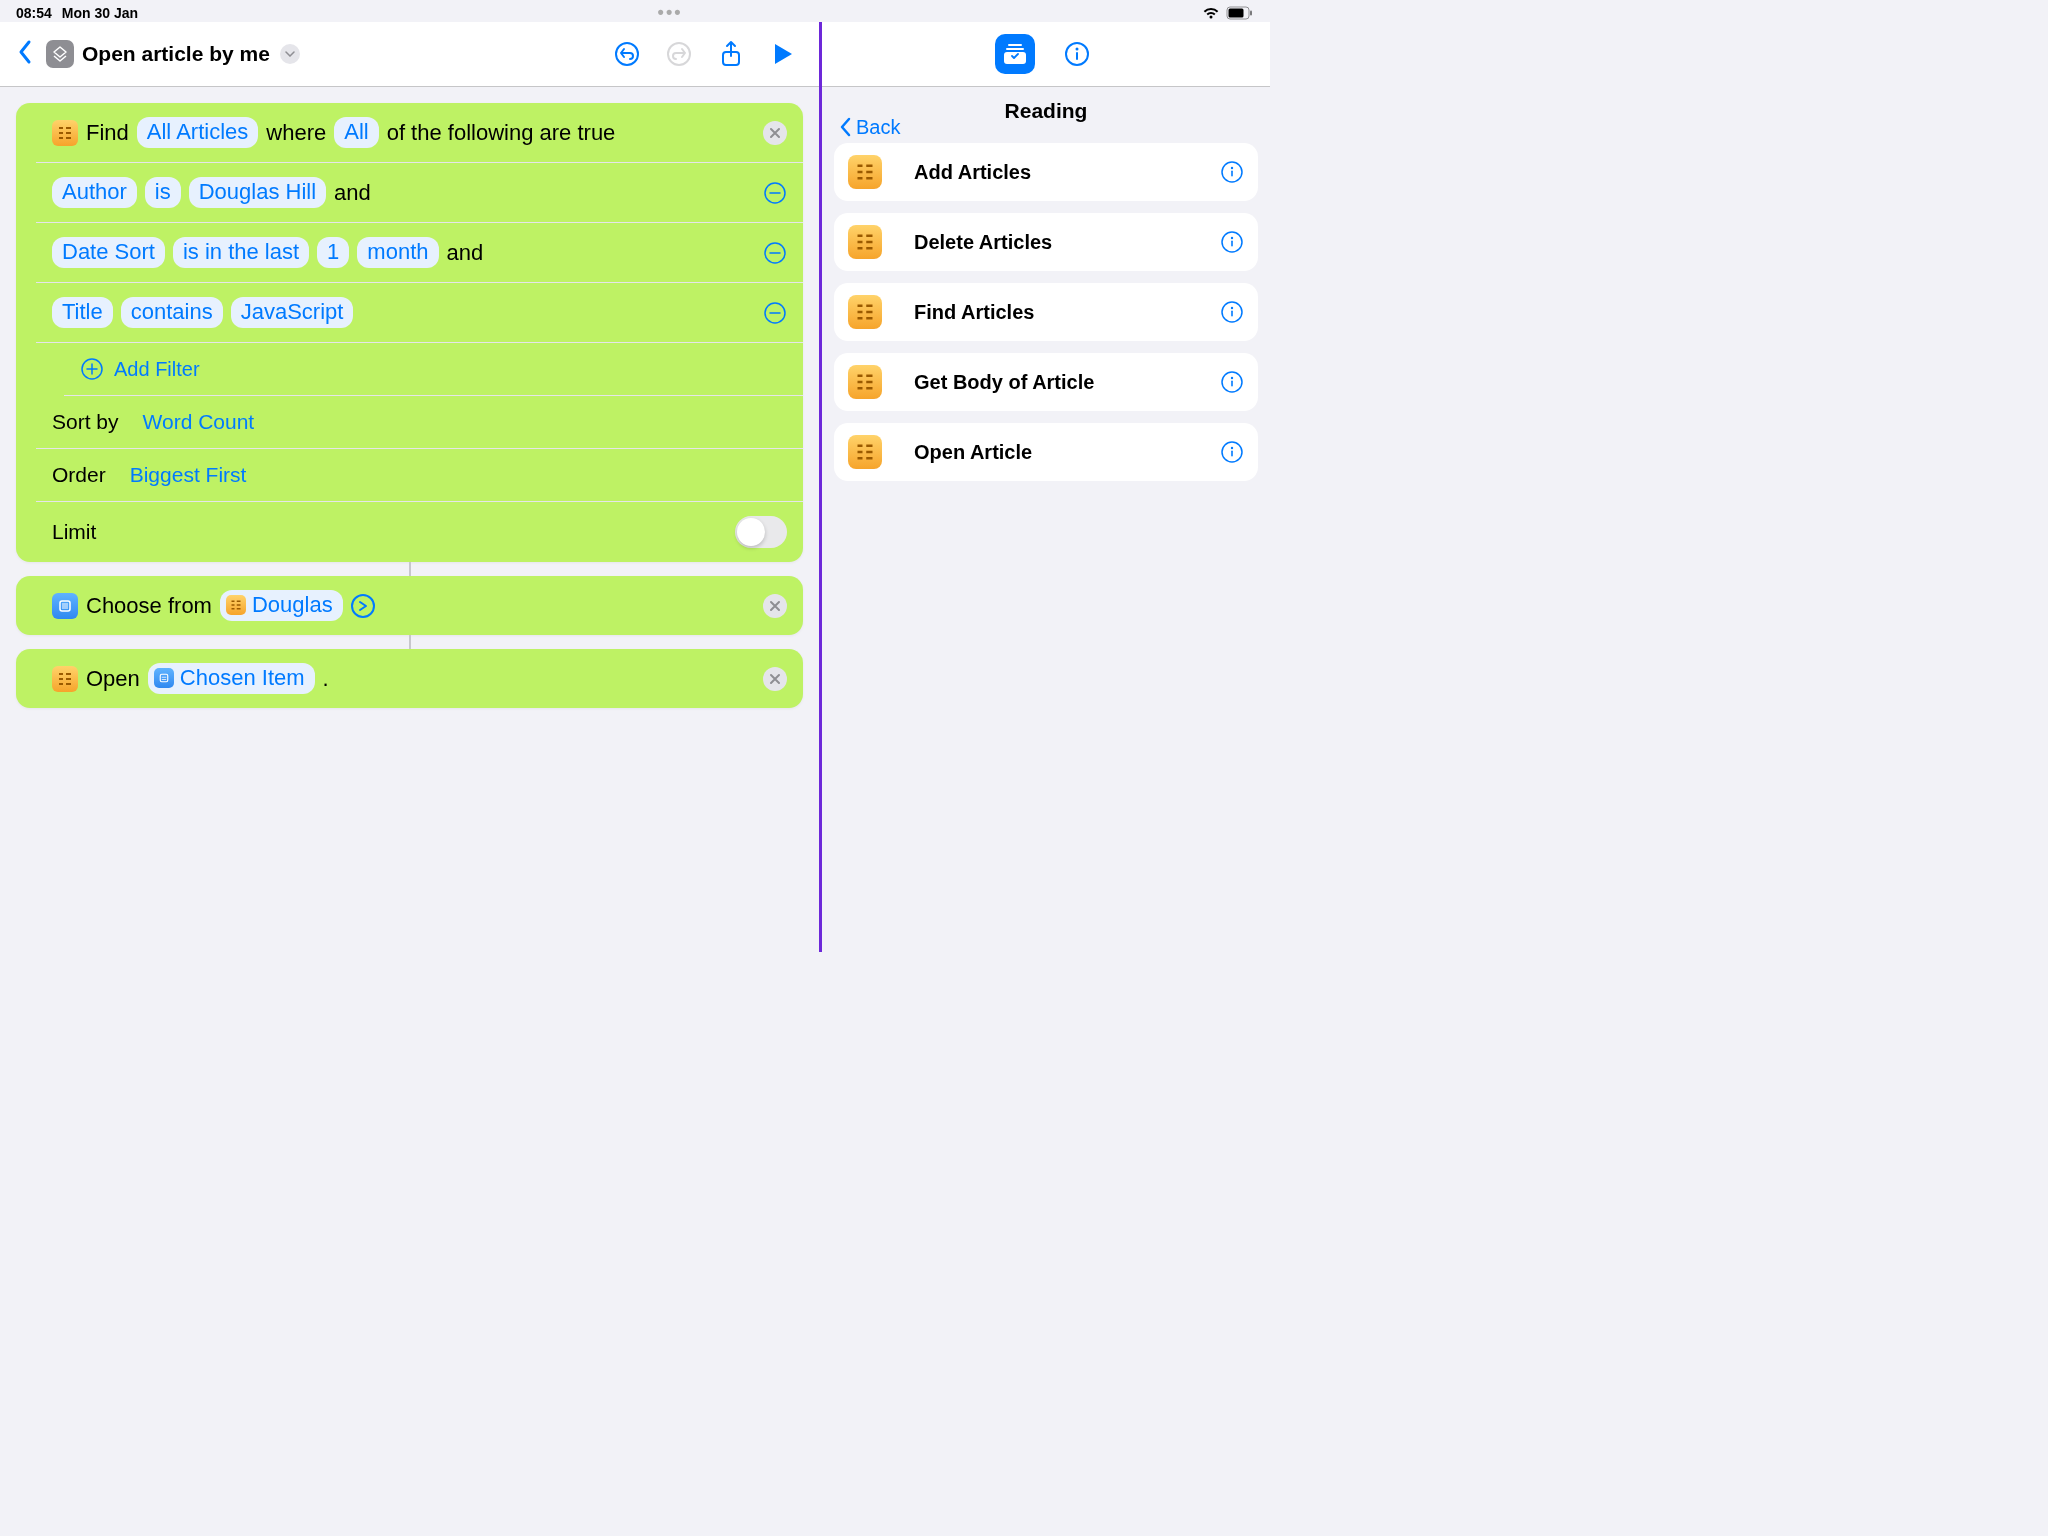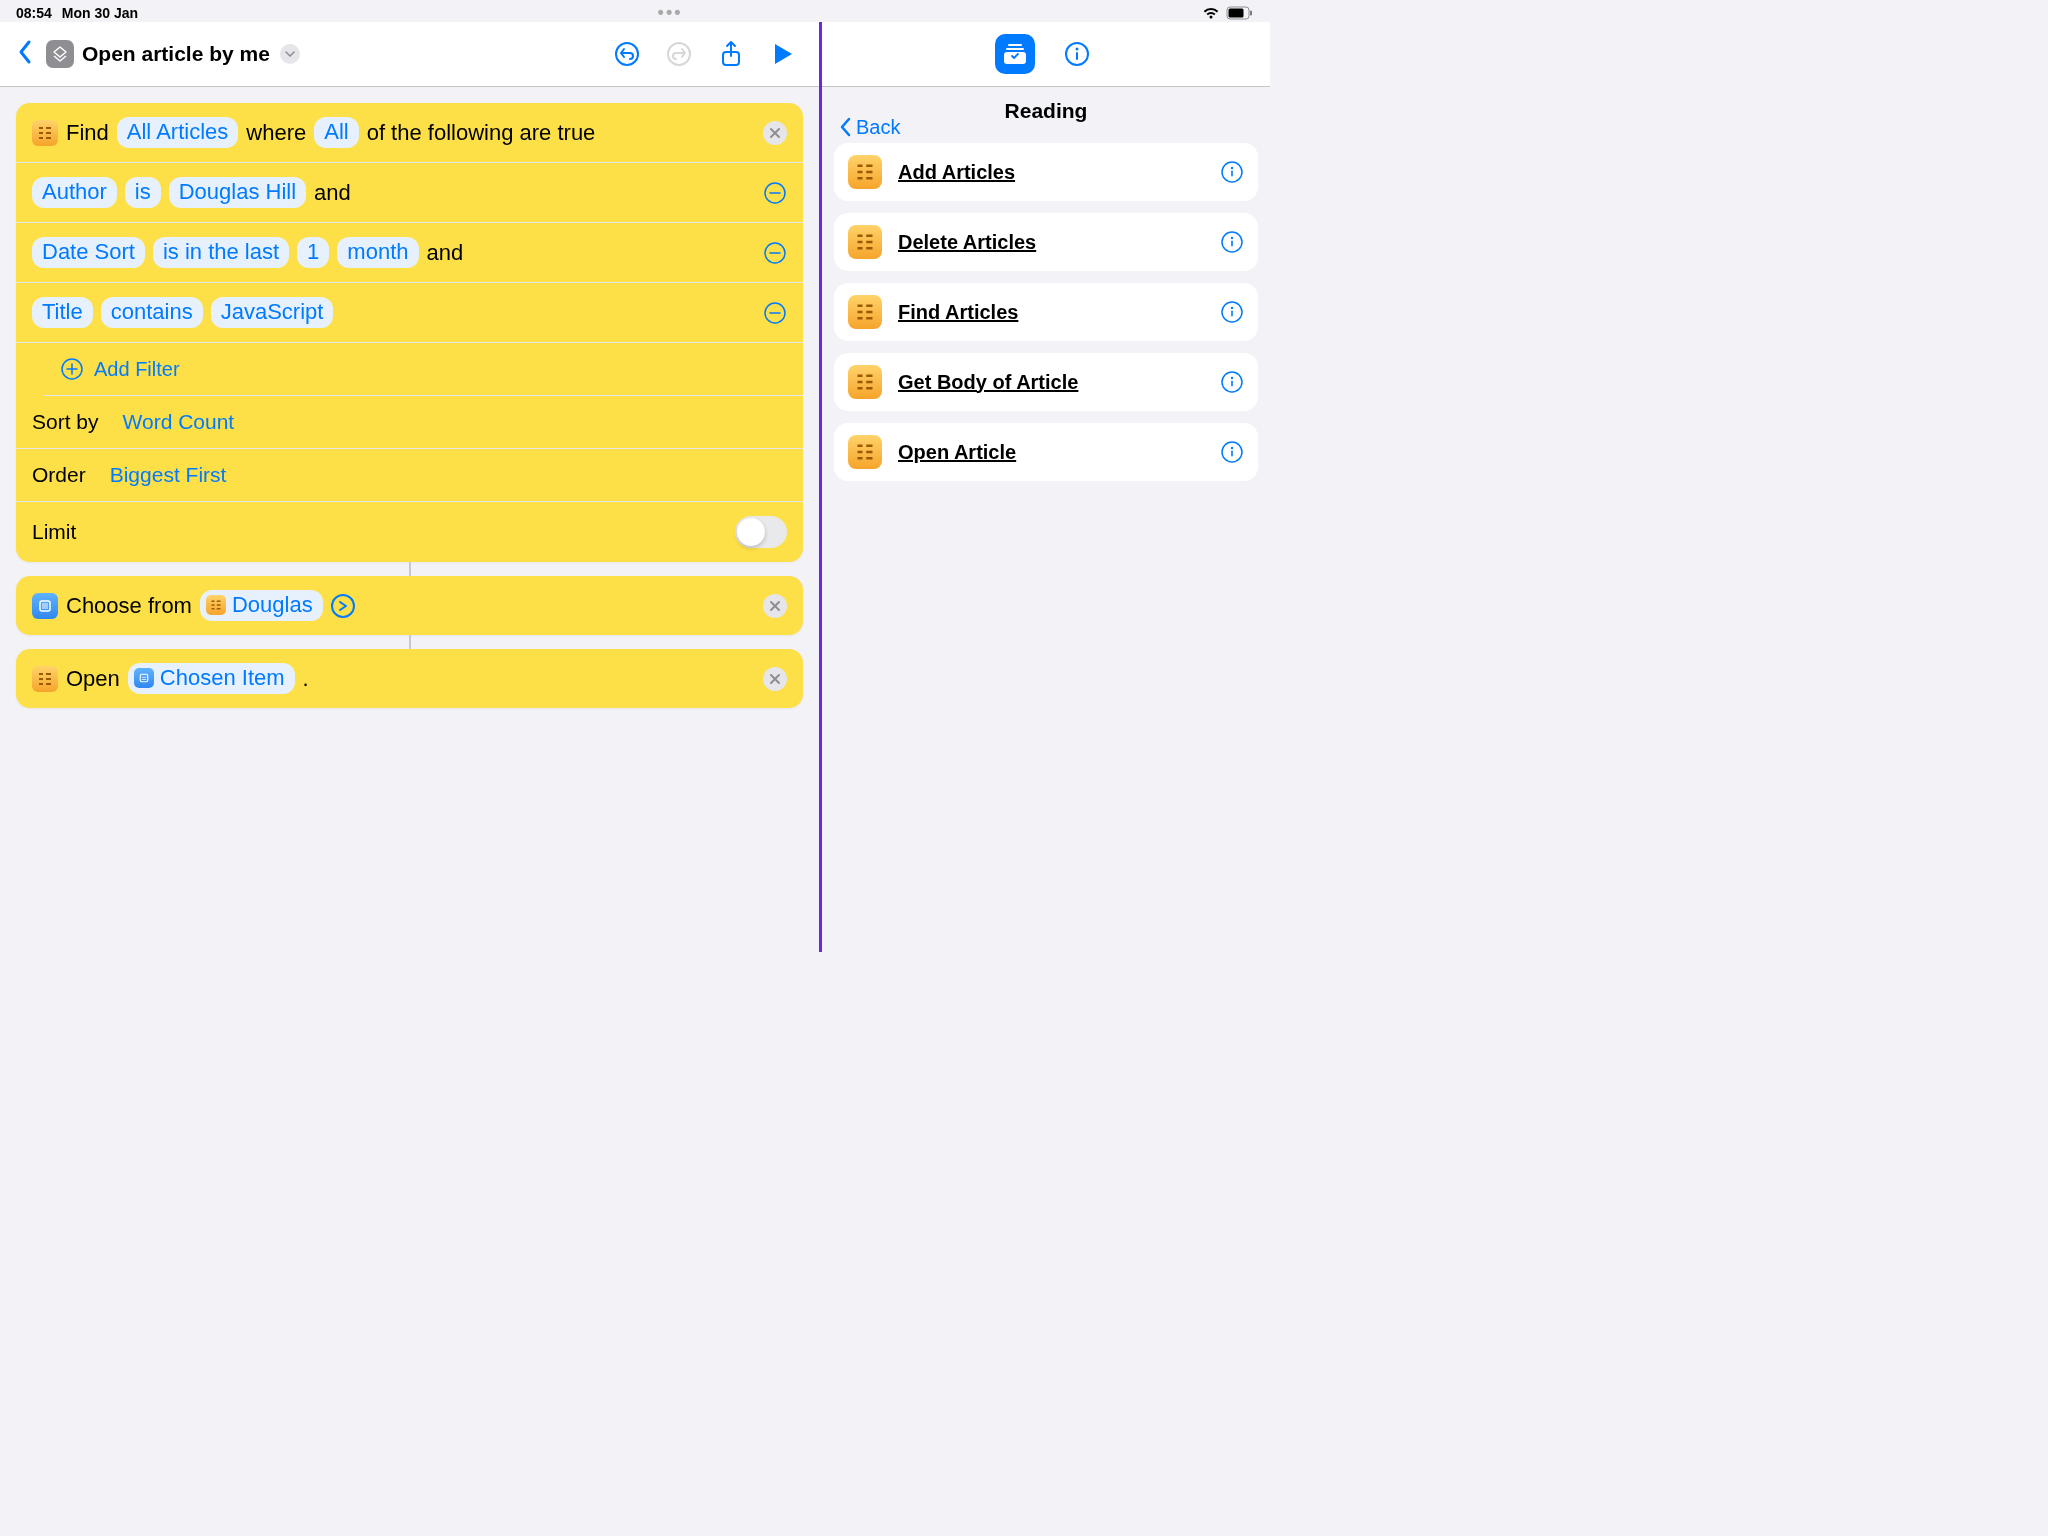--- a/index.html
+++ b/index.html
@@ -76,23 +76,24 @@
     width:20px;height:20px; border-radius:10px; background:#e5e5ea;
     display:flex;align-items:center;justify-content:center; color:#8e8e93;
     margin-left:2px;
   }
 
   .editor {
     flex:1; overflow-y:auto; padding: 16px 16px;
     display:flex; flex-direction:column; gap:14px;
   }
   .card {
-    background:#fde047; border-radius:14px;
+    background:#bef264; border-radius:14px;
     box-shadow: 0 1px 3px rgba(0,0,0,0.05);
     overflow:hidden;
+    padding-left:20px;
   }
   .row {
     display:flex; align-items:center;
     padding: 14px 16px;
     border-bottom: 1px solid #e5e5ea;
     gap: 8px;
     font-size: 22px;
     position:relative;
   }
   .row:last-child { border-bottom:none; }
@@ -166,23 +167,22 @@
     position:absolute; left:16px; top:16px; height:100%;
     display:flex; align-items:center; gap:4px;
     color:#007aff; font-size:20px; cursor:pointer; font-weight:400;
   }
   .action-list {
     padding: 8px 12px; display:flex; flex-direction:column; gap:12px;
   }
   .action-item {
     background:#fff; border-radius:14px;
     display:flex; align-items:center;
-    padding:12px 14px; gap:16px;
+    padding:12px 14px; gap:32px;
     cursor:pointer;
-    text-decoration:underline;
   }
   .action-item .app-icon-md {
     width:34px;height:34px;border-radius:8px;
     background: linear-gradient(#ffd36a,#f6a42b);
     display:flex;align-items:center;justify-content:center;
   }
   .action-item .label { font-size:20px; font-weight:600; flex:1; }
   .info-circ {
     width:24px;height:24px;color:#007aff;cursor:pointer;
     display:flex;align-items:center;justify-content:center;

